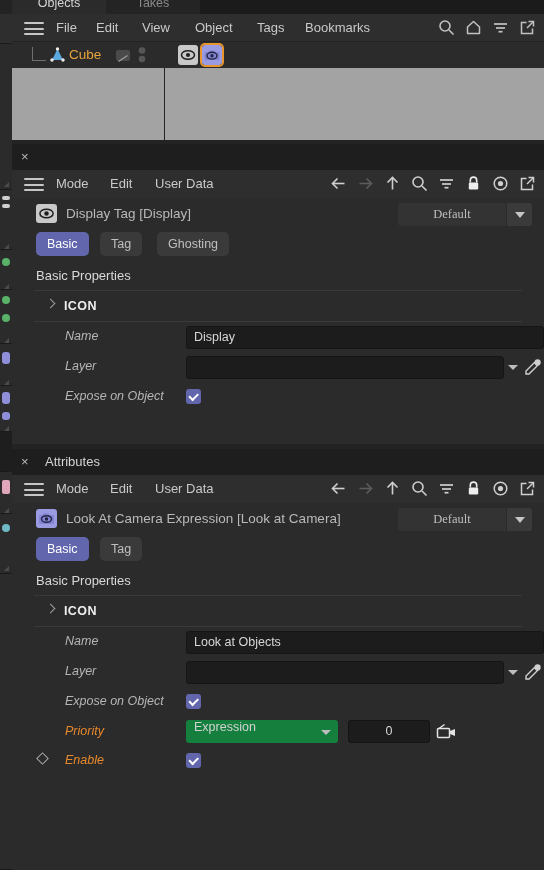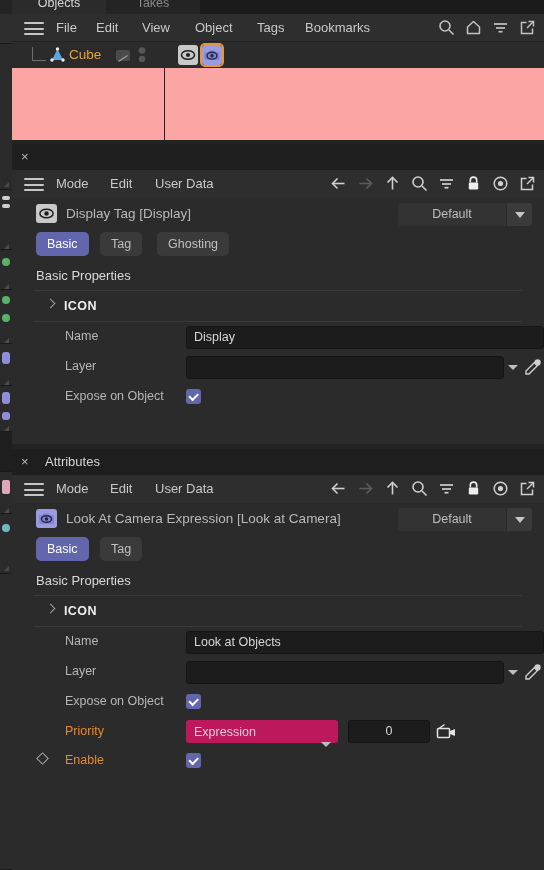--- a/index.html
+++ b/index.html
@@ -23,21 +23,21 @@
   
   .tabrow { position: absolute; left: 12px; top: 0; width: 532px; height: 14px;
             background: #1b1b1b; overflow: hidden; }
   .tab { position: absolute; top: -9px; height: 24px; line-height: 24px;
          font-size: 12.5px; color: #b8b8b8; text-align: center; }
   .tab.active { background: #2b2b2b; color: #d6d6d6; }
   .tab.inactive { background: #242424; color: #8a8a8a; }
 
   
   .objpanel { position: absolute; left: 12px; top: 14px; width: 532px; height: 126px;
-              background: #fca5a5; text-align: center; }
+              background: #a3a3a3; text-align: center; }
   .menubar { position: relative; height: 28px; background: #2e2e2e;
              border-bottom: 1px solid #232323; }
   .hamburger { position: absolute; left: 12px; top: 8px; width: 20px; height: 13px; }
   .hamburger i { display: block; height: 2px; background: #c6c6c6; margin-bottom: 3.5px; border-radius: 1px; }
   .menuitem { position: absolute; top: 0; height: 28px; line-height: 28px;
               font-size: 13px; color: #c9c9c9; white-space: nowrap; }
   .ticons { position: absolute; right: 8px; top: 5px; display: flex; gap: 10px; align-items: center; }
   .ticons svg { display: block; }
 
   .objrow { position: relative; height: 26px; background: #2b2b2b; }
@@ -56,21 +56,21 @@
                 font-size: 13px; color: #b9b9b9; }
   .attr-tlabel { position: absolute; left: 33px; top: 0; height: 26px; line-height: 26px;
                  font-size: 13px; color: #d3d3d3; }
   .attr-menubar { position: relative; height: 28px; background: #2e2e2e; }
   .attr-head { position: relative; height: 32px; }
   .headicon { position: absolute; left: 24px; top: 6px; width: 21px; height: 19px;
               border-radius: 3px; }
   .headlabel { position: absolute; left: 54px; top: 0; height: 32px; line-height: 32px;
                font-size: 13.5px; color: #b9b9b9; white-space: nowrap; }
   .combo { position: absolute; right: 12px; top: 5px; width: 134px; height: 23px;
-           display: flex; background: #333333; border-radius: 3px; overflow: hidden; }
+           display: flex; background: #333333; border-radius: 3px; overflow: hidden; font-family: Liberation Serif, serif; }
   .combo .cv { flex: 1; line-height: 23px; text-align: center; font-size: 12.5px; color: #bfbfbf; }
   .combo .carr { width: 26px; border-left: 1px solid #2a2a2a; position: relative; background: #3a3a3a; }
   .combo .carr::after { content: ""; position: absolute; left: 8px; top: 9px;
            border-left: 5px solid transparent; border-right: 5px solid transparent;
            border-top: 6px solid #c5c5c5; }
 
   .tabsrow { position: relative; height: 32px; }
   .pill { position: absolute; top: 2px; height: 24px; line-height: 24px; padding: 0 11px;
           border-radius: 5px; font-size: 12.5px; color: #bfbfbf; background: #3a3a3a;
           white-space: nowrap; }
@@ -81,34 +81,34 @@
   .hline { height: 1px; background: #3a3a3a; margin: 0 22px; }
   .iconrow { position: relative; height: 30px; }
   .chev { position: absolute; left: 35px; top: 9px; width: 7px; height: 7px;
           border-top: 1.6px solid #9e9e9e; border-right: 1.6px solid #9e9e9e;
           transform: rotate(45deg); }
   .iconlab { position: absolute; left: 52px; top: 0; height: 30px; line-height: 30px;
              font-size: 12.5px; font-weight: bold; color: #eeeeee; letter-spacing: .4px; }
 
   .prow { position: relative; height: 29px; }
   .plabel { position: absolute; left: 53px; top: 0; height: 29px; line-height: 29px;
-            font-size: 12.5px; color: #b6b6b6; white-space: nowrap; }
+            font-size: 12.5px; color: #b6b6b6; white-space: nowrap; font-style: italic; }
   .plabel.anim { color: #e8892b; }
   .field { position: absolute; height: 23px; background: #1c1c1c; border-radius: 3px;
            border: 1px solid #151515; line-height: 21px; padding-left: 7px;
            font-size: 12.5px; color: #d7d7d7; }
   .check { position: absolute; width: 15px; height: 15px; border-radius: 3px;
            background: #6267ad; }
   .check::after { content: ""; position: absolute; left: 3px; top: 4px; width: 7px; height: 3.5px;
            border-left: 2px solid #fff; border-bottom: 2px solid #fff;
            transform: rotate(-45deg); }
   .kdiamond { position: absolute; left: 26px; top: 8px; width: 9px; height: 9px;
            border: 1.4px solid #a8a8a8; transform: rotate(45deg); }
-  .selcombo { position: absolute; height: 23px; background: #be185d; border-radius: 3px;
-           display: flex; align-items: center; }
+  .selcombo { position: absolute; height: 23px; background: #15803d; border-radius: 3px;
+           display: flex; }
   .selcombo .sv { flex: 1; padding-left: 8px; font-size: 12.5px; color: #d2d2d2; }
   .selcombo .sa { width: 22px; position: relative; }
   .selcombo .sa::after { content: ""; position: absolute; left: 5px; top: 10px;
            border-left: 5px solid transparent; border-right: 5px solid transparent;
            border-top: 5px solid #bdbdbd; }
   .numfield { position: absolute; height: 23px; background: #1c1c1c; border-radius: 3px;
            border: 1px solid #141414; line-height: 21px; text-align: center;
            font-size: 12.5px; color: #d7d7d7; }
   .eyedrop { position: absolute; }
   .smallarr { position: absolute; width: 0; height: 0;

